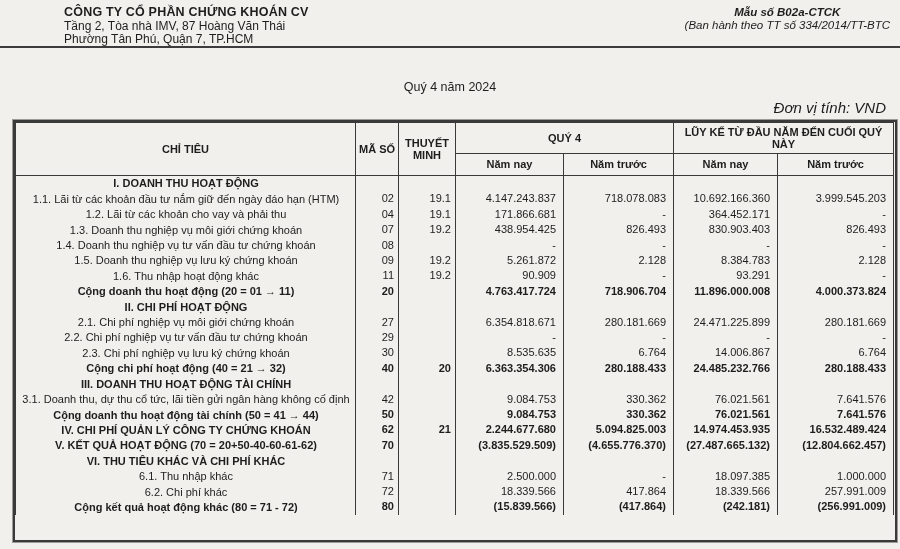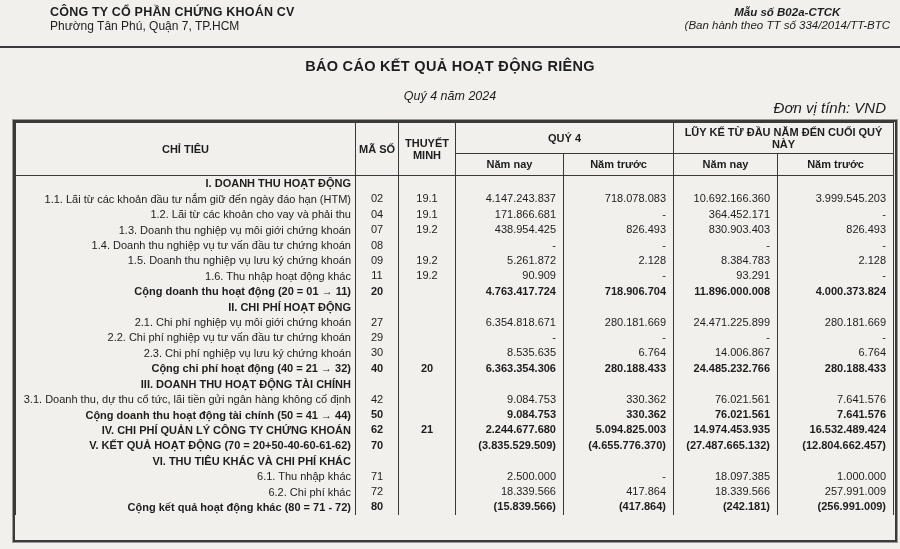--- a/index.html
+++ b/index.html
@@ -9,30 +9,30 @@
     font-family:"Liberation Sans", sans-serif;
     color:#1d1d1d;
     position:relative;
     overflow:hidden;
   }
   .letterhead{
     position:absolute;top:6px;left:0;width:900px;
     display:flex;justify-content:space-between;
     padding:0;box-sizing:border-box;
   }
-  .lh-left{padding-left:50px;font-size:12px;line-height:13.5px;}
+  .lh-left{padding-left:64px;font-size:12px;line-height:13.5px;}
   .lh-left .company{font-weight:bold;font-size:12.5px;letter-spacing:.2px;}
   .lh-right{padding-right:10px;text-align:center;font-style:italic;font-size:11.5px;line-height:13px;}
   .lh-right .form-no{font-weight:bold;}
   .lh-rule{
     position:absolute;top:46px;left:0;width:900px;height:2px;background:#3c3c3c;
   }
   .title-block{position:absolute;top:58px;left:0;width:900px;text-align:center;}
   .report-title{font-size:14.5px;font-weight:bold;letter-spacing:.3px;}
-  .report-subtitle{margin-top:15px;font-size:12.5px;font-style:italic;}
+  .report-subtitle{margin-top:22px;font-size:12.5px;}
   .unit-line{
     position:absolute;top:99px;right:14px;
     font-size:15px;font-style:italic;
   }
   table{
     position:absolute;top:122px;left:15px;
     width:878px;border-collapse:collapse;table-layout:fixed;
     font-size:11px;
   }
   table, th, td{border:0;}
@@ -47,42 +47,42 @@
     padding:2px 2px;vertical-align:middle;text-align:center;
     line-height:12.5px;
   }
   thead tr.group th{height:26px;}
   thead tr.sub th{height:17px;}
   tbody td{
     border-left:1px solid #3a3a3a;border-right:1px solid #3a3a3a;
     padding:0 4px;height:15.4px;line-height:15.4px;
     white-space:nowrap;overflow:hidden;
   }
-  td.c-label{text-align:right;padding-left:5px;white-space:normal;line-height:14.5px;}
-  td.c-center{text-align:center;}
+  td.c-label{text-align:center;padding-left:5px;white-space:normal;line-height:14.5px;}
+  td.c-center{text-align:right;}
   td.c-num{text-align:right;padding-right:7px;}
   tr.bold td{font-weight:bold;}
 </style>
 </head>
 <body>
 
 <div class="letterhead">
   <div class="lh-left">
     <div class="company">CÔNG TY CỔ PHẦN CHỨNG KHOÁN CV</div>
+    <div>Tầng 2, Tòa nhà IMV, 87 Hoàng Văn Thái</div>
     <div>Phường Tân Phú, Quận 7, TP.HCM</div>
   </div>
   <div class="lh-right">
     <div class="form-no">Mẫu số B02a-CTCK</div>
     <div>(Ban hành theo TT số 334/2014/TT-BTC</div>
   </div>
 </div>
 <div class="lh-rule"></div>
 
 <div class="title-block">
-  <div class="report-title">BÁO CÁO KẾT QUẢ HOẠT ĐỘNG RIÊNG</div>
   <div class="report-subtitle">Quý 4 năm 2024</div>
 </div>
 
 <div class="unit-line">Đơn vị tính: VND</div>
 
 <div class="outer"></div>
 <table>
   <colgroup>
     <col style="width:340px">
       <col style="width:43px">

